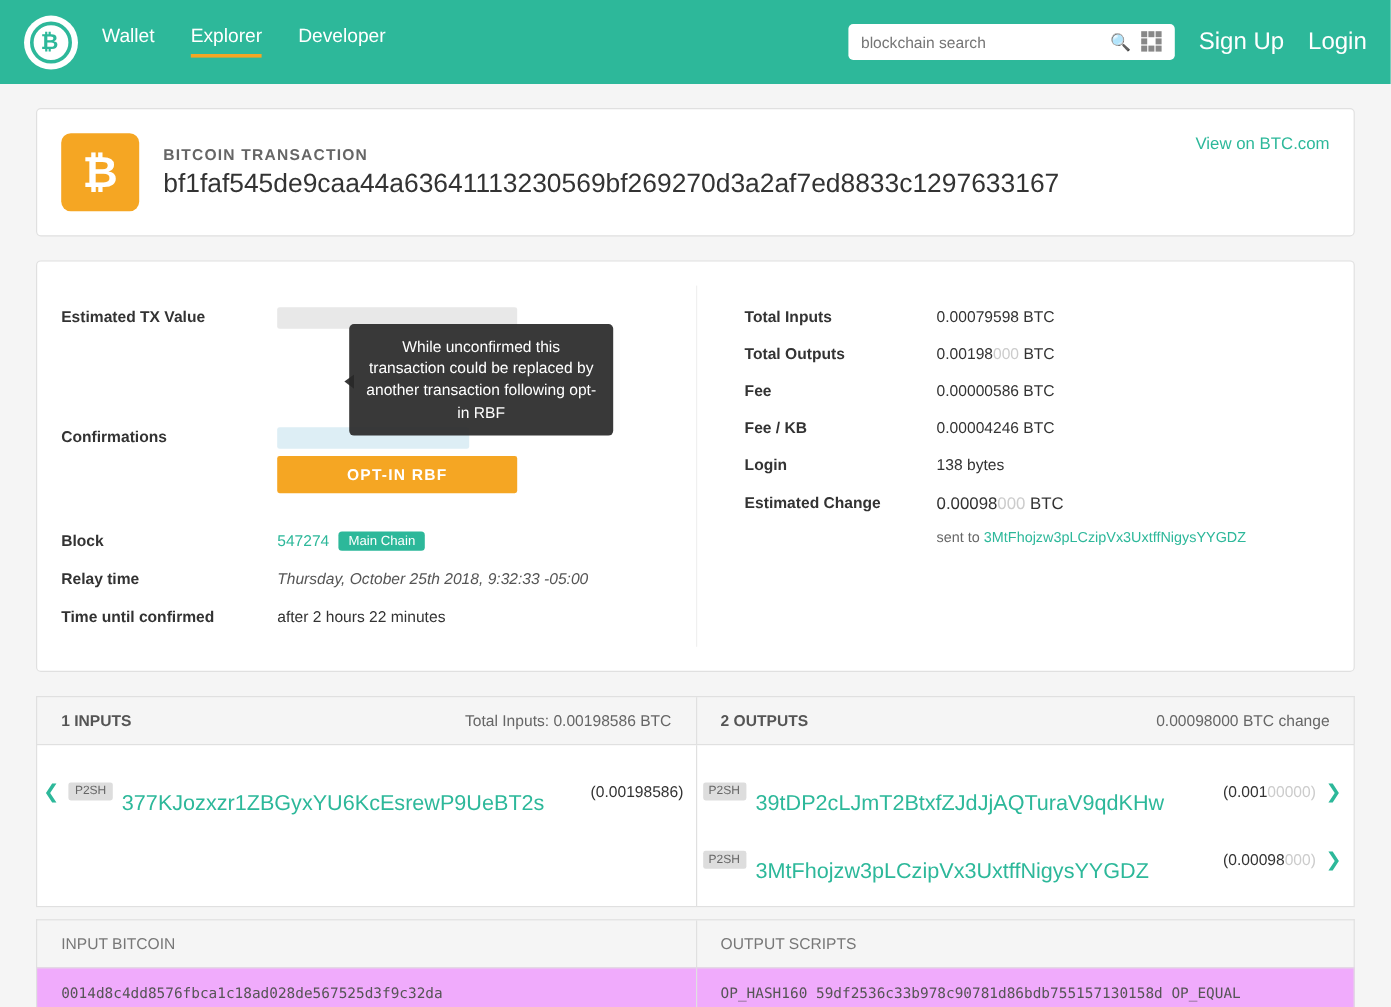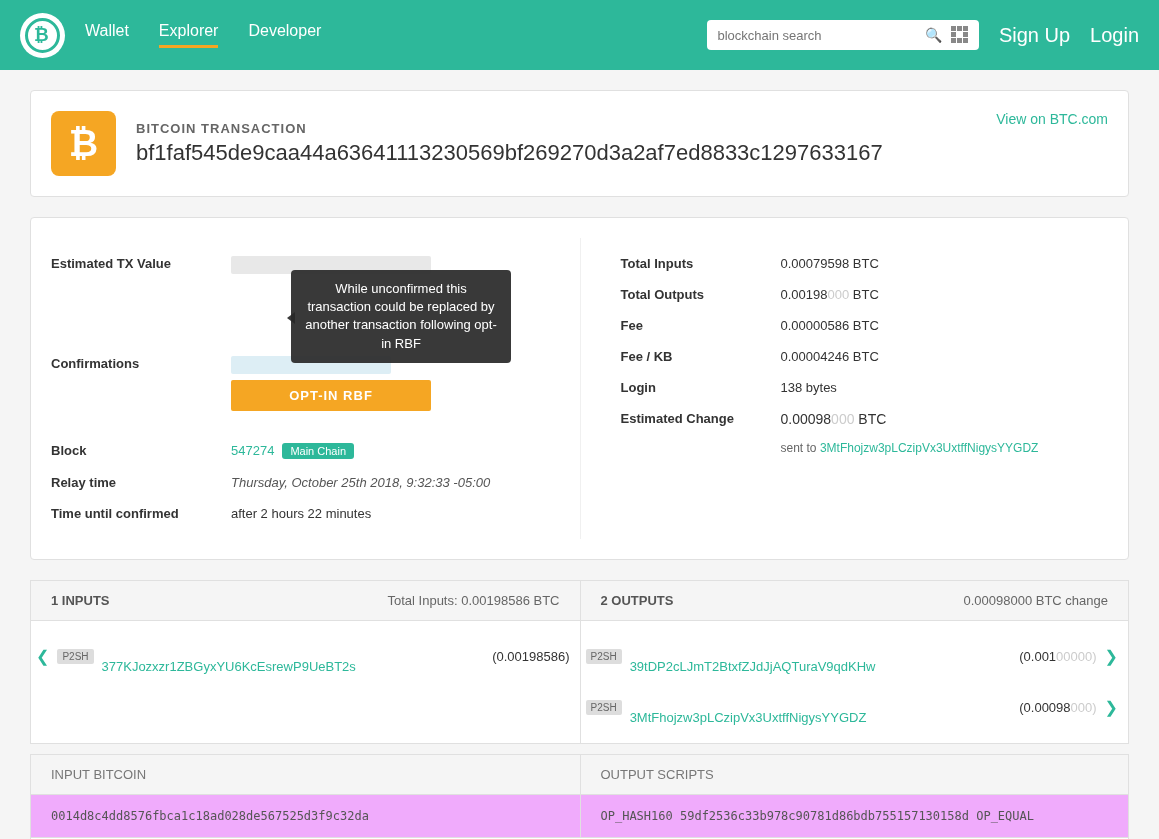--- a/index.html
+++ b/index.html
@@ -313,21 +313,21 @@
     .p2sh-badge {
       background: #ddd;
       color: #666;
       font-size: 10px;
       padding: 2px 5px;
       border-radius: 2px;
       flex-shrink: 0;
     }
     .io-address {
       color: #2db89a;
-      font-size: 13px;
+      font-size: 18px;
       flex: 1;
       margin-top: 20px;
     }
     .io-amount {
       color: #333;
       font-size: 13px;
     }
 
     
     .scripts-header {

